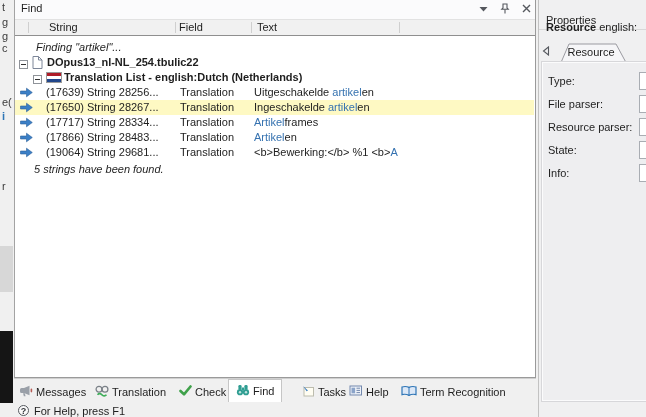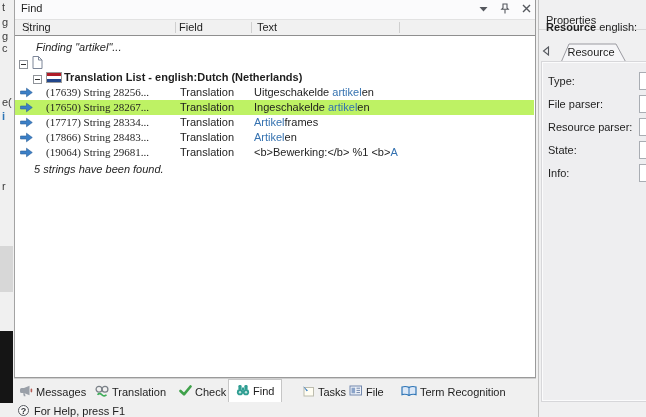--- a/index.html
+++ b/index.html
@@ -28,23 +28,23 @@
   .colheader .hlabel{position:absolute;top:1px;color:#1e1e1e;white-space:nowrap;}
 
   .list{position:absolute;left:0;top:36px;right:0;bottom:0;background:#fff;overflow:hidden;}
   .line,.node,.row{position:absolute;left:0;right:1px;height:15px;line-height:15px;white-space:nowrap;}
   .italic{font-style:italic;}
   .line .ltext{position:absolute;left:21px;}
   .summary .ltext{left:19px;}
   .node .expand{position:absolute;top:3px;}
   .node .nicon{position:absolute;top:1px;}
   .node .nlabel{position:absolute;font-weight:bold;}
-  .row.selected{background:#bef264;}
+  .row.selected{background:#fef9c3;}
   .row .c-arrow{position:absolute;left:5px;top:2px;}
-  .row .c-str{position:absolute;left:31px;font-family:Liberation Serif, serif;}
+  .row .c-str{position:absolute;left:31px;}
   .row .c-fld{position:absolute;left:165px;}
   .row .c-txt{position:absolute;left:239px;}
   .match{color:#3572b0;}
   .flag{display:inline-block;width:16px;height:11px;border:1px solid #9b9b9b;box-sizing:border-box;}
   .flag .b{display:block;width:100%;height:3px;}
 
   
   .tabbar{position:absolute;left:14px;top:378px;width:522px;height:25px;background:#f0f0f0;border-top:1px solid #cfcfcf;box-sizing:border-box;}
   .tab{position:absolute;top:4px;display:flex;align-items:center;gap:3px;height:17px;white-space:nowrap;cursor:default;}
   .tab.active{top:0;height:23px;background:#fff;border:1px solid #c6c6c6;border-bottom:none;padding:0 7px;box-sizing:border-box;}
@@ -109,21 +109,21 @@
             </svg>
         </span>
       </span>
     </div>
 
     <div class="colheader">
       <span class="sep" style="left:13px"></span>
       <span class="sep" style="left:160px"></span>
       <span class="sep" style="left:236px"></span>
       <span class="sep" style="left:384px"></span>
-      <span class="hlabel" style="left:7px">String</span>
+      <span class="hlabel" style="left:34px">String</span>
       <span class="hlabel" style="left:164px">Field</span>
       <span class="hlabel" style="left:242px">Text</span>
     </div>
 
     <div class="list">
 
       <div class="line italic" style="top:4px">
         <span class="ltext">Finding "artikel"...</span>
       </div>
 
@@ -133,20 +133,21 @@
               <rect x="0.5" y="0.5" width="8" height="8" fill="#fff" stroke="#8f9399"></rect>
               <line x1="2" y1="4.5" x2="7" y2="4.5" stroke="#333" stroke-width="1"></line>
             </svg>
         </span>
         <span class="nicon" style="left:17px">
           <svg width="11" height="13" viewBox="0 0 11 13">
               <path d="M1 0.5 h5.5 l3.5 3.5 v8.5 h-9 z" fill="#fff" stroke="#7c8698"></path>
               <path d="M6.5 0.5 v3.5 h3.5" fill="none" stroke="#7c8698"></path>
             </svg>
         </span>
+        <span class="nlabel" style="left:32px">DOpus13_nl-NL_254.tbulic22</span>
       </div>
 
       <div class="node" style="top:34px">
         <span class="expand" style="left:18px">
           <svg width="9" height="9" viewBox="0 0 9 9">
               <rect x="0.5" y="0.5" width="8" height="8" fill="#fff" stroke="#8f9399"></rect>
               <line x1="2" y1="4.5" x2="7" y2="4.5" stroke="#333" stroke-width="1"></line>
             </svg>
         </span>
         <span class="nicon flag" style="left:31px;top:2px">
@@ -261,21 +262,21 @@
     <div class="tab" style="left:335px">
       <span>
         <svg width="14" height="11" viewBox="0 0 14 11">
           <rect x="1" y="1" width="11.5" height="9" fill="#eef2f8" stroke="#7388ad"></rect>
           <rect x="2.5" y="2.7" width="3.6" height="5.6" fill="#8ba4c9"></rect>
           <line x1="7.5" y1="3.2" x2="11" y2="3.2" stroke="#7388ad"></line>
           <line x1="7.5" y1="5.4" x2="11" y2="5.4" stroke="#7388ad"></line>
           <line x1="7.5" y1="7.6" x2="11" y2="7.6" stroke="#7388ad"></line>
         </svg>
       </span>
-      <span>File</span>
+      <span>Help</span>
     </div>
     <div class="tab" style="left:387px">
       <span>
         <svg width="16" height="12" viewBox="0 0 16 12">
           <path d="M1 2 Q4.7 0.8 8 2.4 Q11.3 0.8 15 2 V9.6 Q11.3 8.6 8 10.4 Q4.7 8.6 1 9.6 Z" fill="#dce8f7" stroke="#2e75b6" stroke-width="1.2"></path>
           <line x1="8" y1="2.4" x2="8" y2="10.4" stroke="#2e75b6" stroke-width="1"></line>
         </svg>
       </span>
       <span>Term Recognition</span>
     </div>

